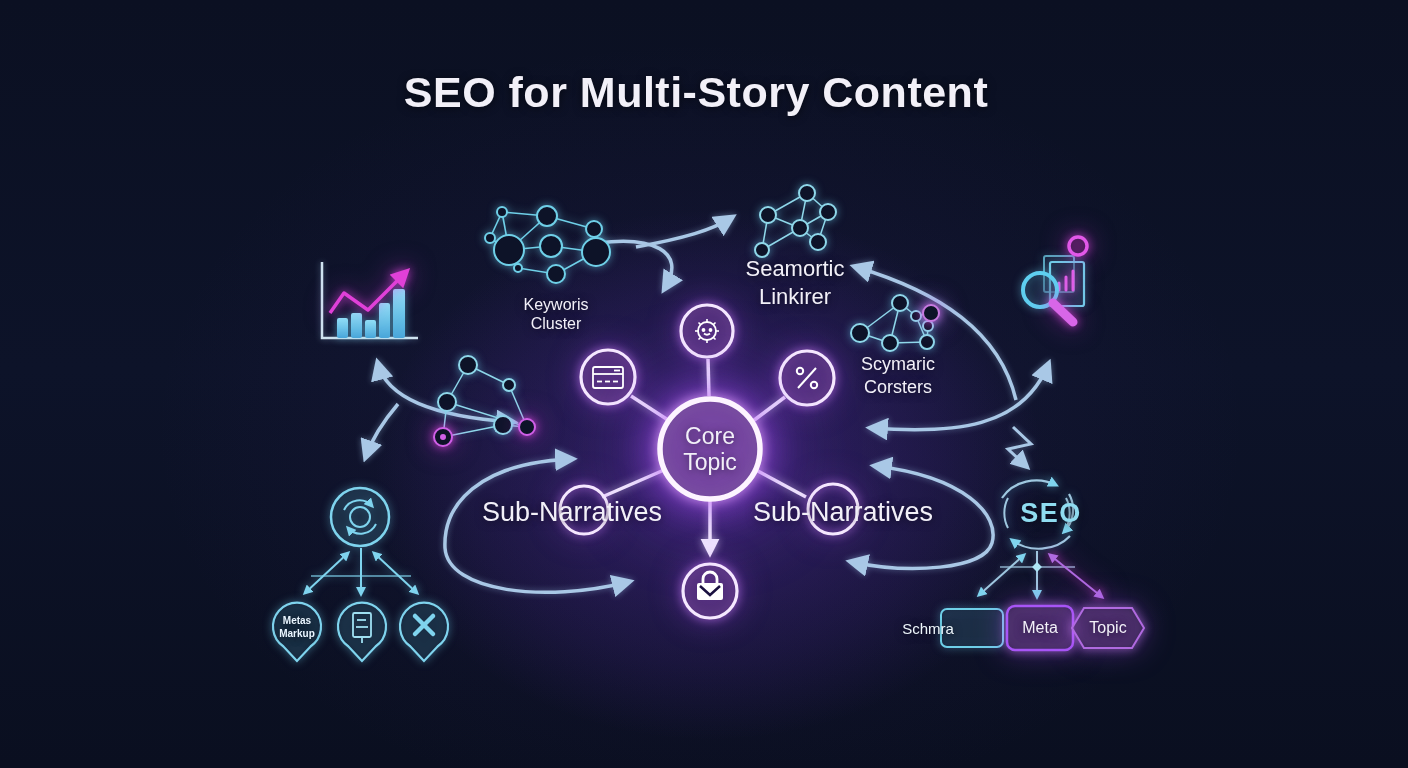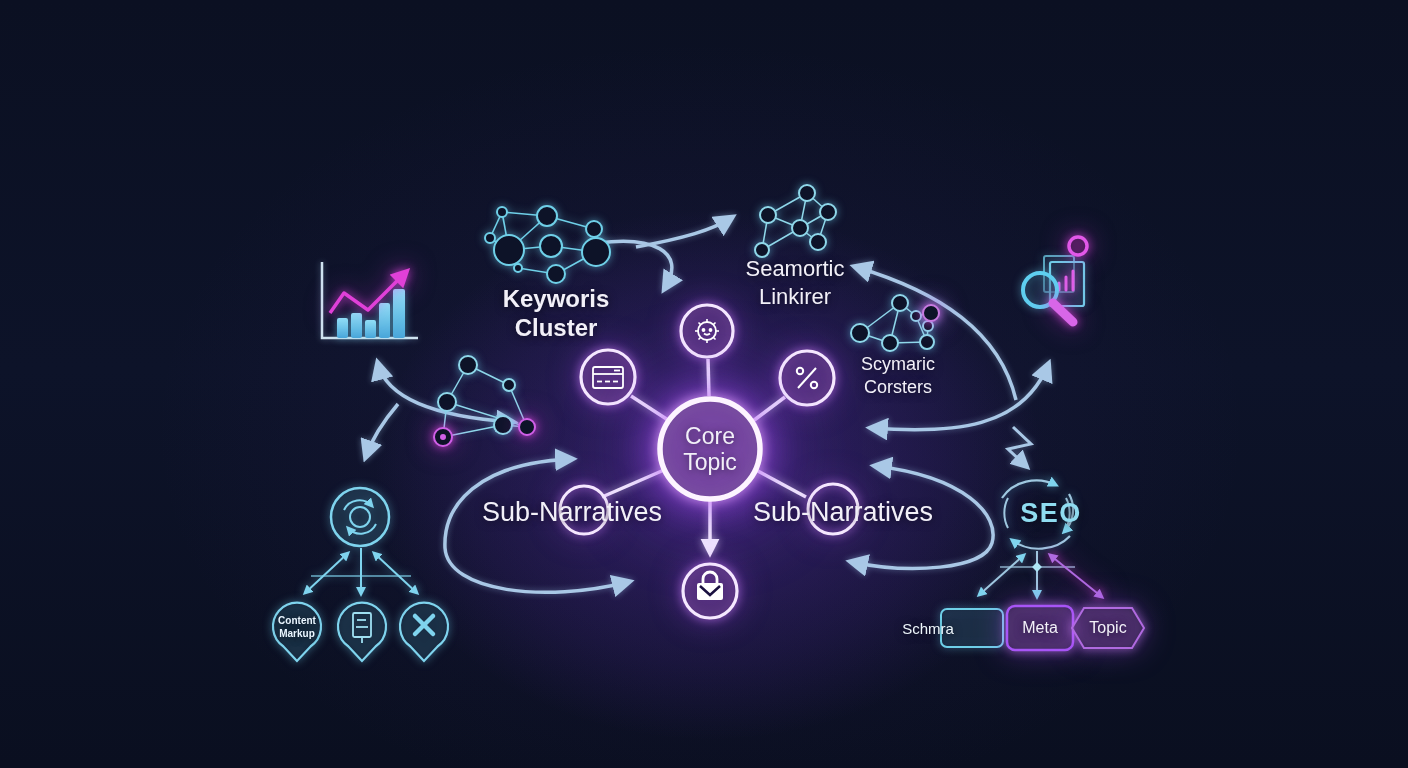--- a/index.html
+++ b/index.html
@@ -11,21 +11,21 @@
       radial-gradient(ellipse 760px 540px at 700px 430px, rgba(82,42,150,0.14), rgba(0,0,0,0) 72%),
       linear-gradient(180deg,#0b1022 0%,#0d1329 48%,#0a0f20 100%);
   }
   svg{position:absolute;left:0;top:0;}
   .lbl{
     position:absolute;transform:translate(-50%,-50%);
     color:#f2f0f8;text-align:center;white-space:pre-line;
     text-shadow:0 1px 8px rgba(0,0,0,.55);
   }
   .title{left:696px;top:92px;font-size:43px;font-weight:700;letter-spacing:.5px;white-space:nowrap;}
-  .kw{left:556px;top:314px;font-size:24px;font-weight:700;line-height:1.2;}
+  .kw{left:556px;top:314px;font-size:16px;font-weight:400;line-height:1.2;}
   .linker{left:795px;top:282px;font-size:22px;font-weight:500;line-height:1.25;}
   .scym{left:898px;top:375px;font-size:18px;font-weight:500;line-height:1.25;}
   .core-lbl{left:710px;top:449px;font-size:23px;font-weight:500;line-height:1.15;}
   .subl{left:572px;top:512px;font-size:27px;font-weight:500;white-space:nowrap;}
   .subr{left:843px;top:512px;font-size:27px;font-weight:500;white-space:nowrap;}
   .pin1{left:297px;top:627px;font-size:10px;font-weight:600;line-height:1.25;color:#eaf6ff;}
   .seo-lbl{left:1051px;top:513px;font-size:27px;font-weight:600;color:#8fdcf0;letter-spacing:1.5px;}
   .schmra{left:928px;top:628px;font-size:15px;color:#eef6fb;}
   .meta{left:1040px;top:628px;font-size:16px;font-weight:400;}
   .metas{left:1108px;top:628px;font-size:16px;}
@@ -303,30 +303,31 @@
       <line x1="1000" y1="567" x2="1075" y2="567" stroke-width="1.5" opacity=".85"></line>
     </g>
     <line x1="1050" y1="555" x2="1102" y2="597" stroke="#b06ae0" stroke-width="2" marker-start="url(#mPurple)" marker-end="url(#mPurple)" class="glow-magenta"></line>
     <rect x="1033.5" y="563.5" width="7" height="7" transform="rotate(45 1037 567)" fill="#aee6f5"></rect>
     <rect x="941" y="609" width="62" height="38" rx="6" fill="rgba(18,28,48,.4)" stroke="#6fd0e8" stroke-width="2" class="glow-cyan"></rect>
     <rect x="1007" y="606" width="66" height="44" rx="8" fill="rgba(28,18,48,.4)" stroke="#a855f7" stroke-width="2.5" class="glow-purple"></rect>
     <polygon points="1072,628 1084,608 1132,608 1144,628 1132,648 1084,648" fill="rgba(28,18,48,.4)" stroke="#b06ae0" stroke-width="2" class="glow-purple"></polygon>
   </g>
 </svg>
 
+<div class="lbl title">SEO for Multi-Story Content</div>
 <div class="lbl kw">Keyworis
 Cluster</div>
 <div class="lbl linker">Seamortic
 Linkirer</div>
 <div class="lbl scym">Scymaric
 Corsters</div>
 <div class="lbl core-lbl">Core
 Topic</div>
 <div class="lbl subl">Sub-Narratives</div>
 <div class="lbl subr">Sub-Narratives</div>
-<div class="lbl pin1">Content
+<div class="lbl pin1">Metas
 Markup</div>
 <div class="lbl seo-lbl">SEO</div>
 <div class="lbl schmra">Schmra</div>
 <div class="lbl meta">Meta</div>
 <div class="lbl metas">Topic</div>
 
 </div>
 
 </body></html>

